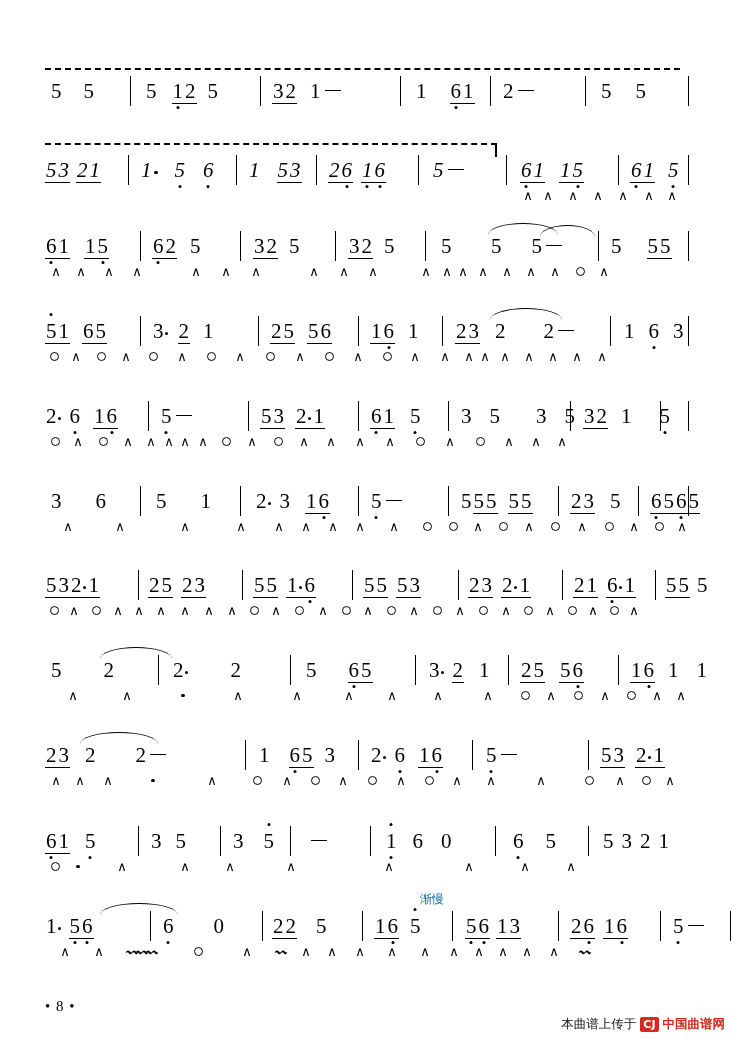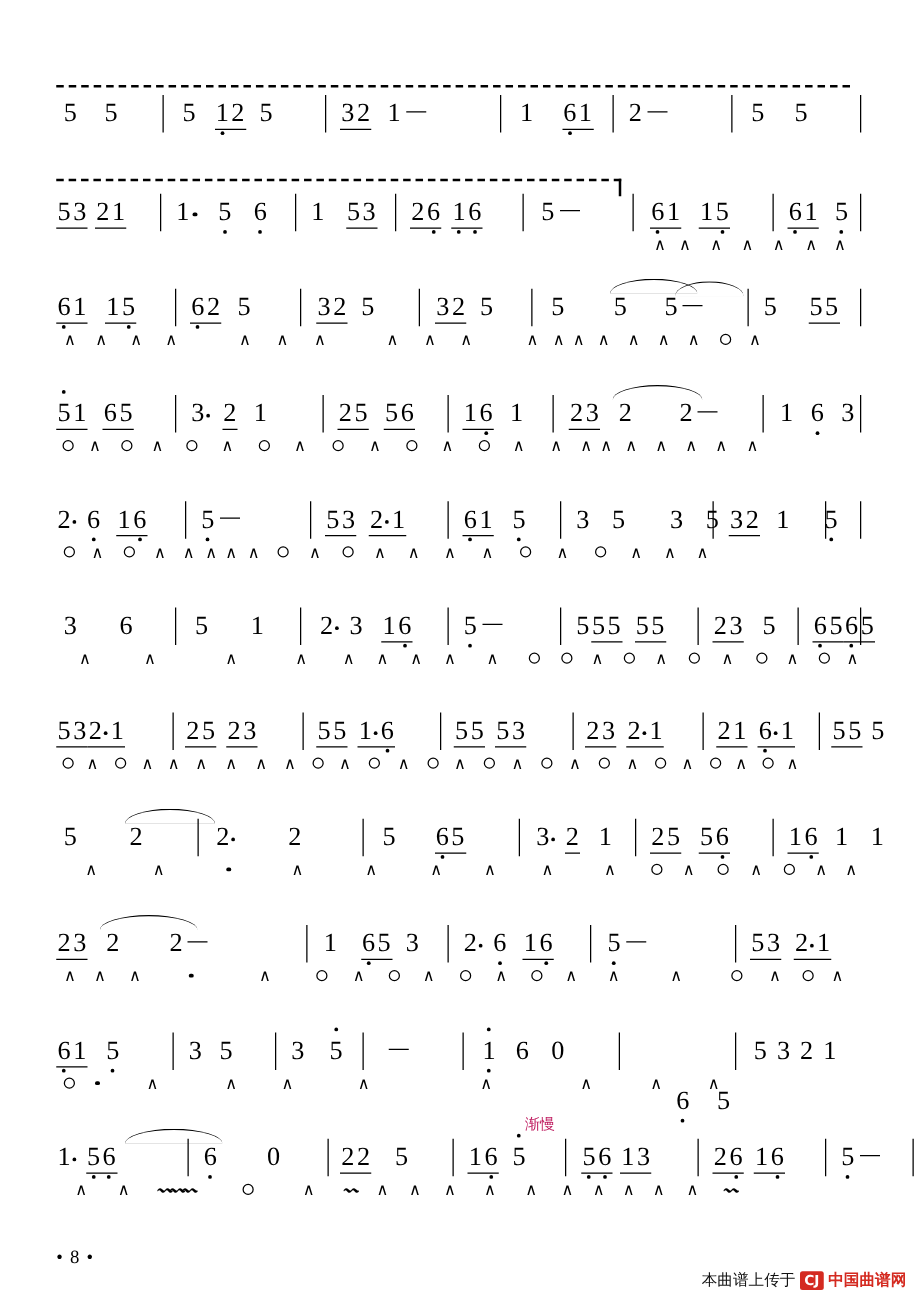--- a/index.html
+++ b/index.html
@@ -158,21 +158,21 @@
   .wavy {
     display:inline-block;
     font-family:"DejaVu Sans", sans-serif;
     font-size: 12px;
     letter-spacing:-2px;
   }
   .tempo {
     position: absolute;
     font-family: Liberation Mono, monospace;
     font-size: 12px;
-    color: #be185d;
+    color: #0369a1;
   }
   .pagenum {
     position: absolute;
     left: 45px;
     top: 998px;
     font-size: 15px;
     font-family: "Liberation Serif", serif;
     letter-spacing: 1px;
   }
   .credit {
@@ -230,21 +230,21 @@
         <span class="num">2</span><span class="dash"></span>
       </span>
       <div class="bar" style="left:545px;"></div>
       <span class="notegroup" style="left:560px;">
         <span class="num">5</span><span style="display:inline-block;width:22px;"></span><span class="num">5</span>
       </span>
       <div class="bar" style="left:648px;"></div>
     </div>
   </div>
 
-  <div class="system" style="top:157px;">
+  <div class="system" style="top:157px;font-style:italic;">
     <div class="staffline">
       <span class="notegroup" style="left:5px;">
         <span class="underline1"><span class="num">5</span><span class="num">3</span></span><span style="display:inline-block;width:6px;"></span><span class="underline1"><span class="num">2</span><span class="num">1</span></span>
       </span>
       <div class="bar" style="left:88px;"></div>
       <span class="notegroup" style="left:100px;text-align:right;">
         <span class="num">1</span><span class="augdot"></span><span style="display:inline-block;width:16px;"></span><span class="num dotunder">5</span><span style="display:inline-block;width:16px;"></span><span class="num dotunder">6</span>
       </span>
       <div class="bar" style="left:196px;"></div>
       <span class="notegroup" style="left:208px;">
@@ -528,21 +528,21 @@
         <span class="dash"></span>
       </span>
       <div class="bar" style="left:330px;"></div>
       <span class="notegroup" style="left:345px;">
         <span class="num dotover dotunder">1</span><span style="display:inline-block;width:14px;"></span><span class="num">6</span>
       </span>
       <div class="bar" style="left:455px;"></div>
       <span class="notegroup" style="left:400px;">
         <span class="num">0</span>
       </span>
-      <span class="notegroup" style="left:500px;margin-top:40px;">
+      <span class="notegroup" style="left:472px;">
         <span class="num dotunder">6</span><span style="display:inline-block;width:20px;"></span><span class="num">5</span>
       </span>
       <div class="bar" style="left:548px;"></div>
       <span class="notegroup" style="left:562px;">
         <span class="num">5</span><span style="display:inline-block;width:6px;"></span><span class="num">3</span><span style="display:inline-block;width:6px;"></span><span class="num">2</span><span style="display:inline-block;width:6px;"></span><span class="num">1</span>
       </span>
 
       <span class="marks" style="left:5px;">
         <span class="mk circle" style="width:20px;"></span><span class="mk dotmk" style="width:26px;"></span><span class="mk caret" style="width:62px;"></span><span class="mk caret" style="width:64px;"></span><span class="mk caret" style="width:26px;"></span><span class="mk caret" style="width:96px;"></span><span class="mk caret" style="width:100px;"></span><span class="mk caret" style="width:60px;"></span><span class="mk caret" style="width:52px;"></span><span class="mk caret" style="width:40px;"></span>
       </span>

